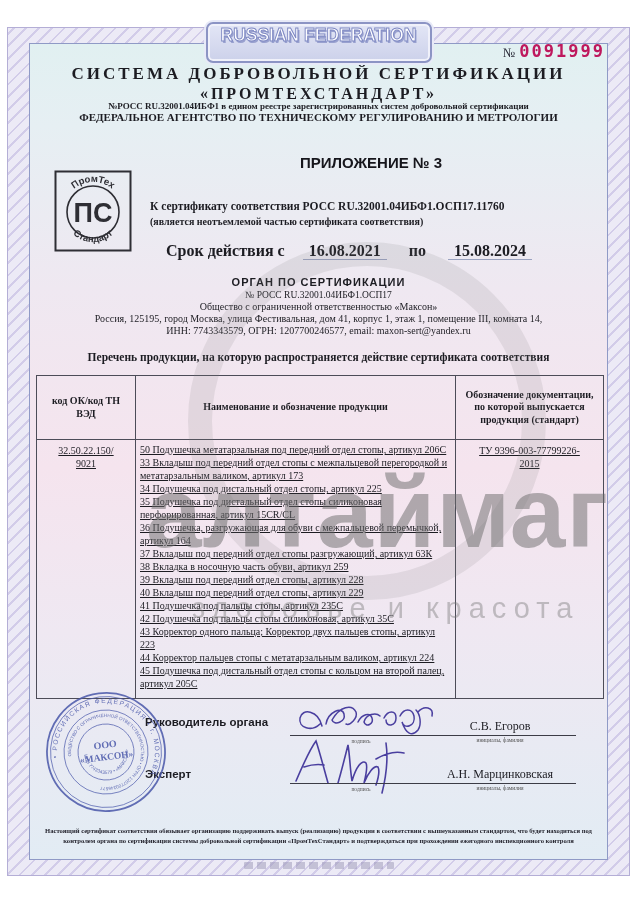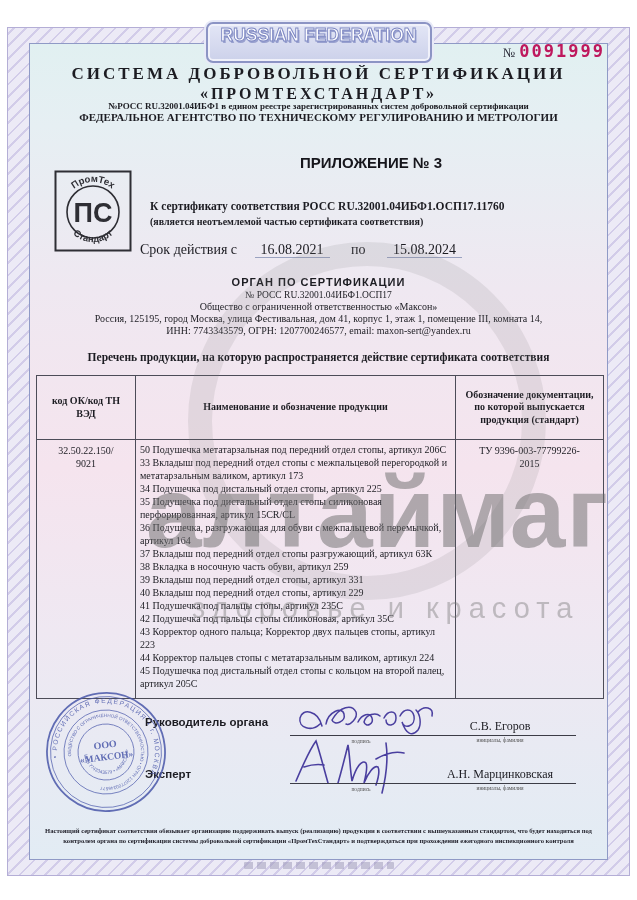--- a/index.html
+++ b/index.html
@@ -29,39 +29,39 @@
   .sys1{top:64px;font-size:17px;font-weight:bold;letter-spacing:3px;}
   .sys2{top:85px;font-size:16px;font-weight:bold;letter-spacing:3px;}
   .registry{top:101px;font-size:9px;font-weight:bold;}
   .agency{top:111px;font-size:11px;font-weight:bold;}
   
   .logo{left:54px;top:170px;width:78px;height:82px;}
   .annex-title{top:154px;left:150px;right:45px;text-align:center;font-family:"Liberation Sans",sans-serif;
         font-weight:bold;font-size:15px;color:#16161c;}
   .annex-line1{top:200px;left:150px;right:40px;font-size:11.5px;font-weight:bold;}
   .annex-line2{top:216px;left:150px;right:40px;font-size:10px;font-weight:bold;}
-  .validity{top:242px;left:140px;font-size:14px;font-weight:normal;}
+  .validity{top:242px;left:166px;font-size:16px;font-weight:bold;}
   .validity .date{border-bottom:1px solid #9aa2c0;padding:0 6px;margin:0 14px;}
   .validity .to{margin:0 4px;}
   
   .org-title{top:276px;font-family:"Liberation Sans",sans-serif;font-weight:bold;font-size:11px;letter-spacing:1px;}
   .org-number{top:290px;font-size:9.5px;}
   .org-name{top:301px;font-size:10px;}
   .org-address{top:313px;font-size:10px;}
   .org-req{top:325px;font-size:10px;}
   .products-heading{top:351px;font-size:11.5px;font-weight:bold;}
   
   .table{position:absolute;left:36px;top:375px;width:566px;z-index:3;border:1.3px solid #4c4c58;background:transparent;}
   .trow{display:grid;grid-template-columns:99px 1fr 147px;}
   .th,.td{border-right:1px solid #4c4c58;}
   .th:last-child,.td:last-child{border-right:none;}
   .th{min-height:64px;display:flex;align-items:center;justify-content:center;text-align:center;
       font-weight:bold;font-size:10px;line-height:1.25;padding:3px 6px;box-sizing:border-box;border-bottom:1px solid #4c4c58;}
   .th.c2{padding:3px 60px;}
-  .td{min-height:258px;box-sizing:border-box;font-size:10px;line-height:1.3;padding:3px 4px;}
+  .td{min-height:258px;box-sizing:border-box;font-size:10px;line-height:1.3;padding:3px 4px;text-decoration:underline;}
   .td.c1{text-align:center;padding-top:4px;}
   .td.c3{text-align:center;padding-top:4px;}
   .product-line{margin:0;}
   
   .role1{top:716px;left:145px;font-family:"Liberation Sans",sans-serif;font-weight:bold;font-size:11.5px;white-space:nowrap;}
   .role2{top:768px;left:145px;font-family:"Liberation Sans",sans-serif;font-weight:bold;font-size:11.5px;}
   .sigline{position:absolute;z-index:3;border-top:1px solid #3c3c46;width:142px;left:290px;}
   .sig-l1{top:735px;} .sig-l2{top:783px;}
   .namebox{position:absolute;z-index:3;left:424px;width:152px;text-align:center;}
   .nb1{top:719px;} .nb2{top:767px;}
@@ -149,21 +149,21 @@
         <div>9021</div>
       </div>
       <div class="td c2">
           <div class="product-line">50 Подушечка метатарзальная под передний отдел стопы, артикул 206С</div>
           <div class="product-line">33 Вкладыш под передний отдел стопы с межпальцевой перегородкой и метатарзальным валиком, артикул 173</div>
           <div class="product-line">34 Подушечка под дистальный отдел стопы, артикул 225</div>
           <div class="product-line">35 Подушечка под дистальный отдел стопы силиконовая перфорированная, артикул 15CR/CL</div>
           <div class="product-line">36 Подушечка, разгружающая для обуви с межпальцевой перемычкой, артикул 164</div>
           <div class="product-line">37 Вкладыш под передний отдел стопы разгружающий, артикул 63К</div>
           <div class="product-line">38 Вкладка в носочную часть обуви, артикул 259</div>
-          <div class="product-line">39 Вкладыш под передний отдел стопы, артикул 331</div>
+          <div class="product-line">39 Вкладыш под передний отдел стопы, артикул 228</div>
           <div class="product-line">40 Вкладыш под передний отдел стопы, артикул 229</div>
           <div class="product-line">41 Подушечка под пальцы стопы, артикул 235С</div>
           <div class="product-line">42 Подушечка под пальцы стопы силиконовая, артикул 35С</div>
           <div class="product-line">43 Корректор одного пальца; Корректор двух пальцев стопы, артикул 223</div>
           <div class="product-line">44 Корректор пальцев стопы с метатарзальным валиком, артикул 224</div>
           <div class="product-line">45 Подушечка под дистальный отдел стопы с кольцом на второй палец, артикул 205С</div>
         </div>
       <div class="td c3">
         <div>ТУ 9396-003-77799226-</div>
         <div>2015</div>

